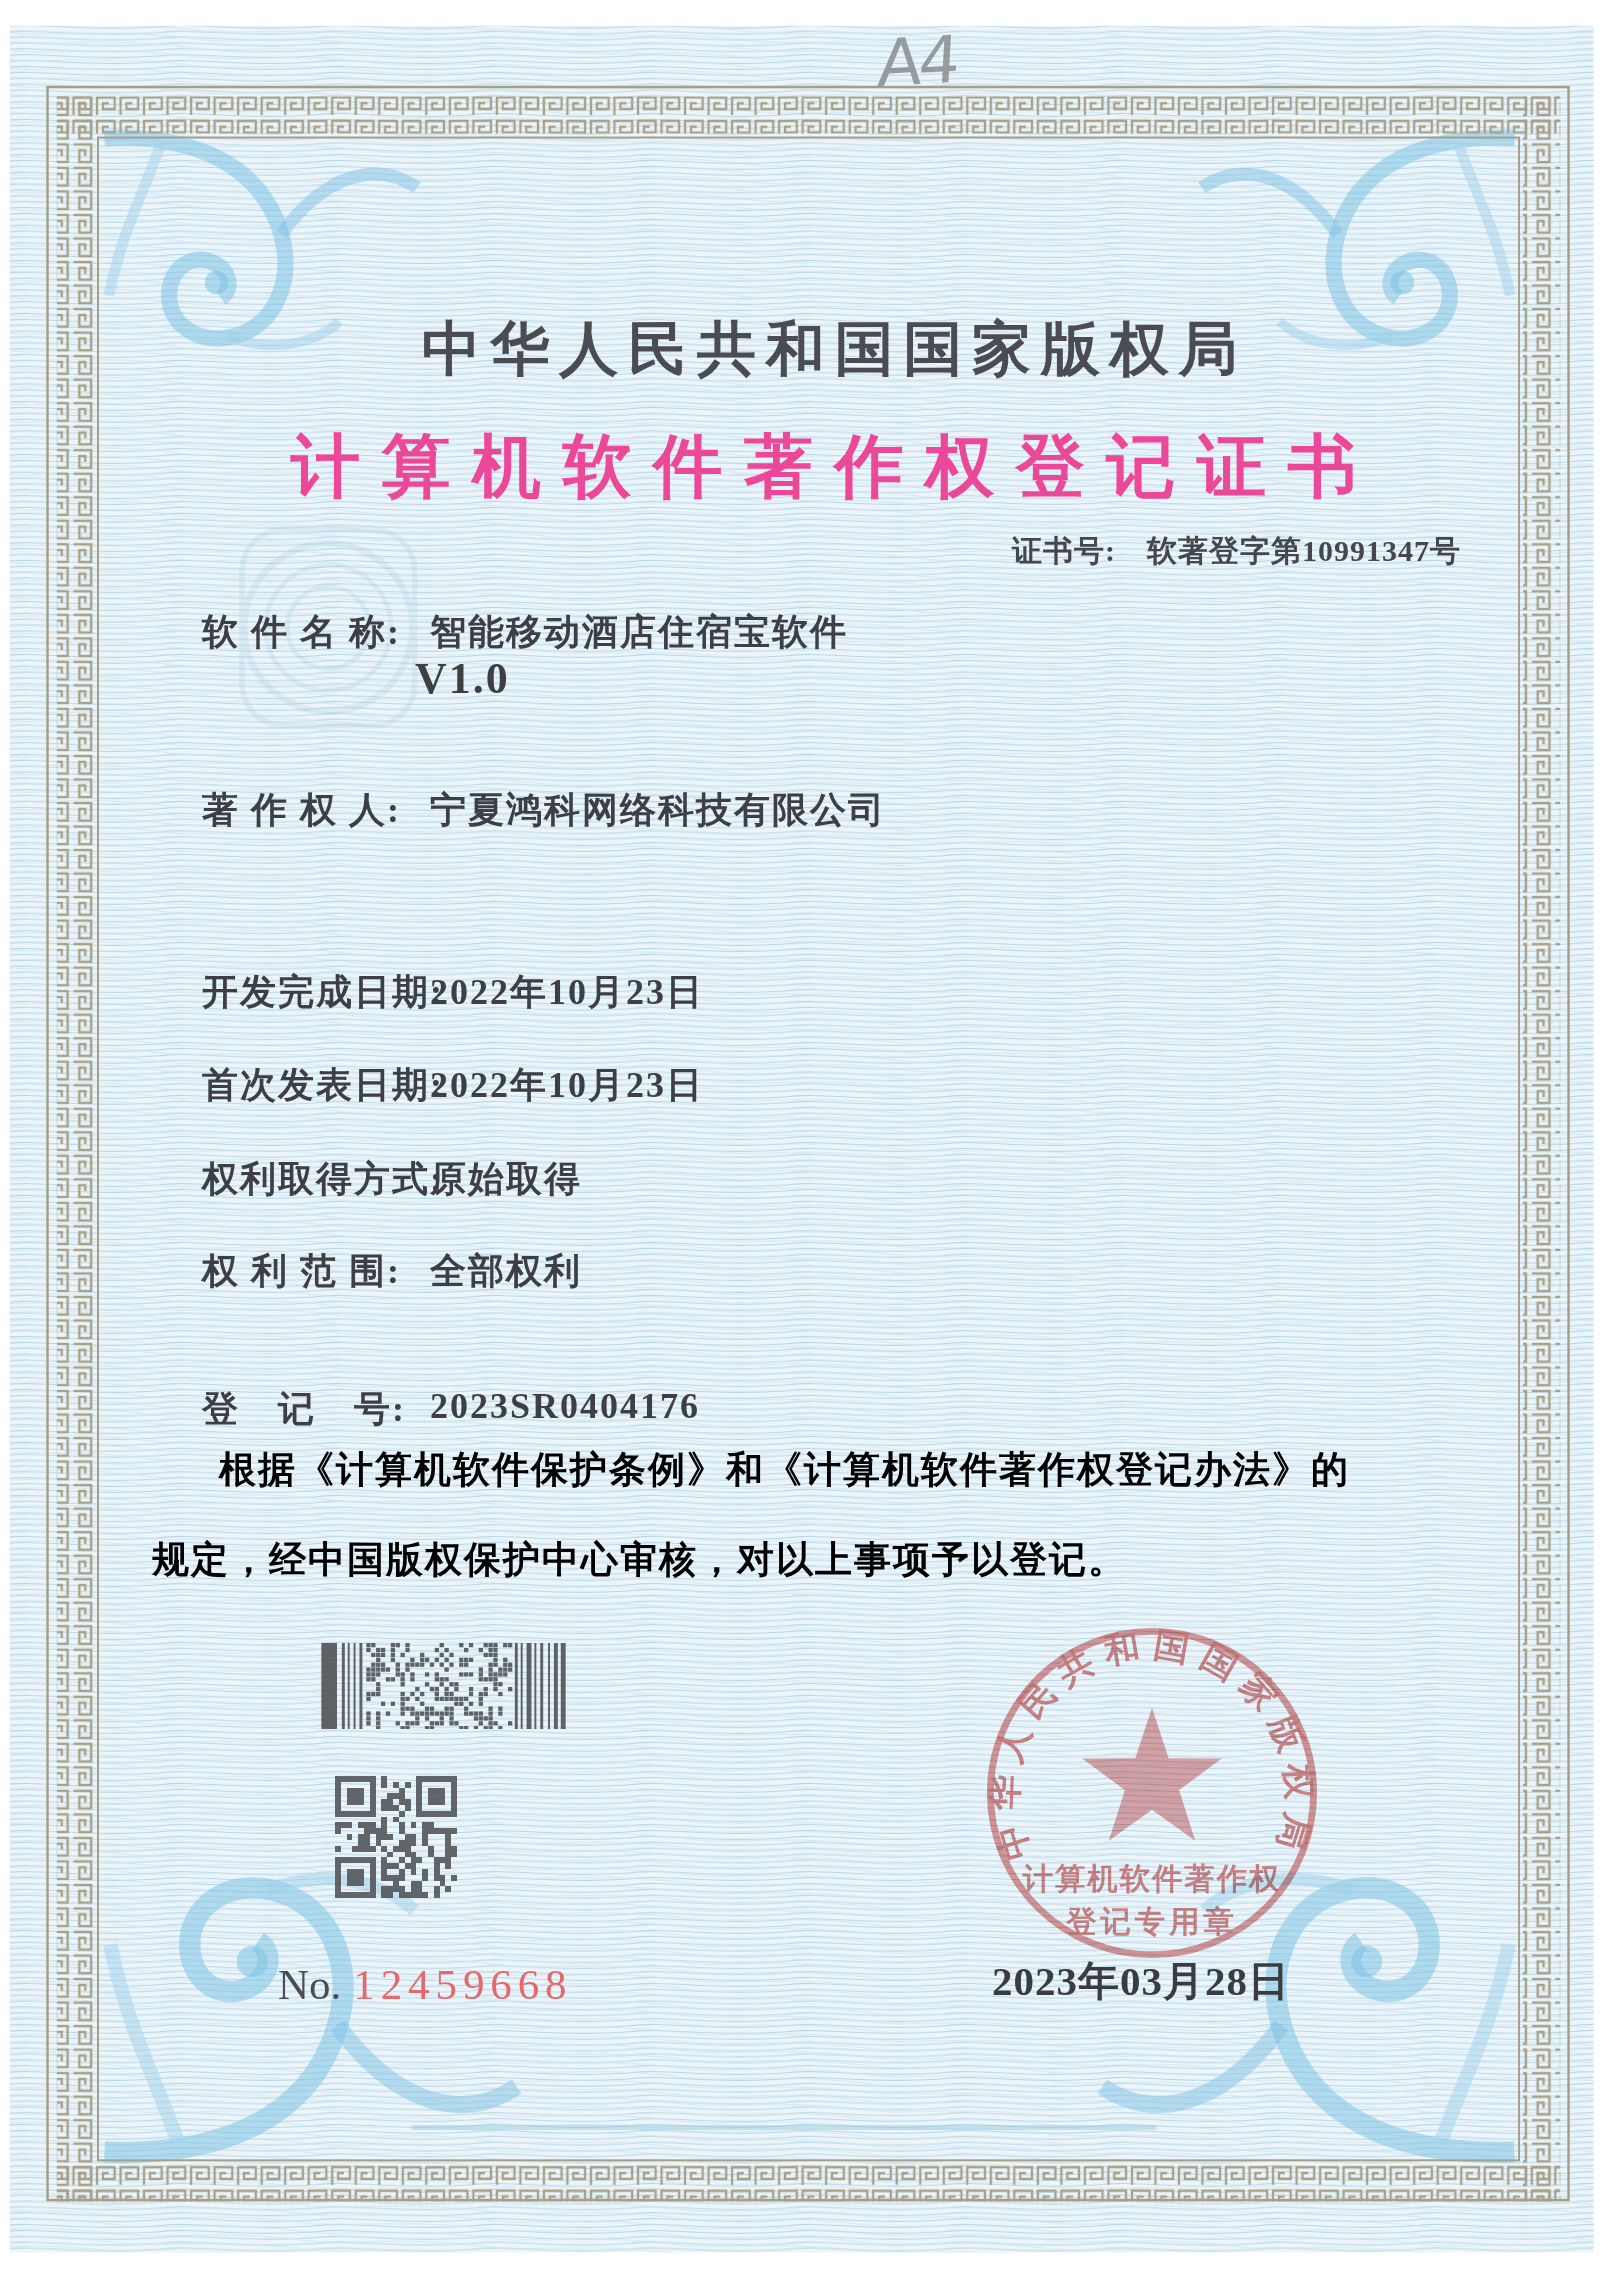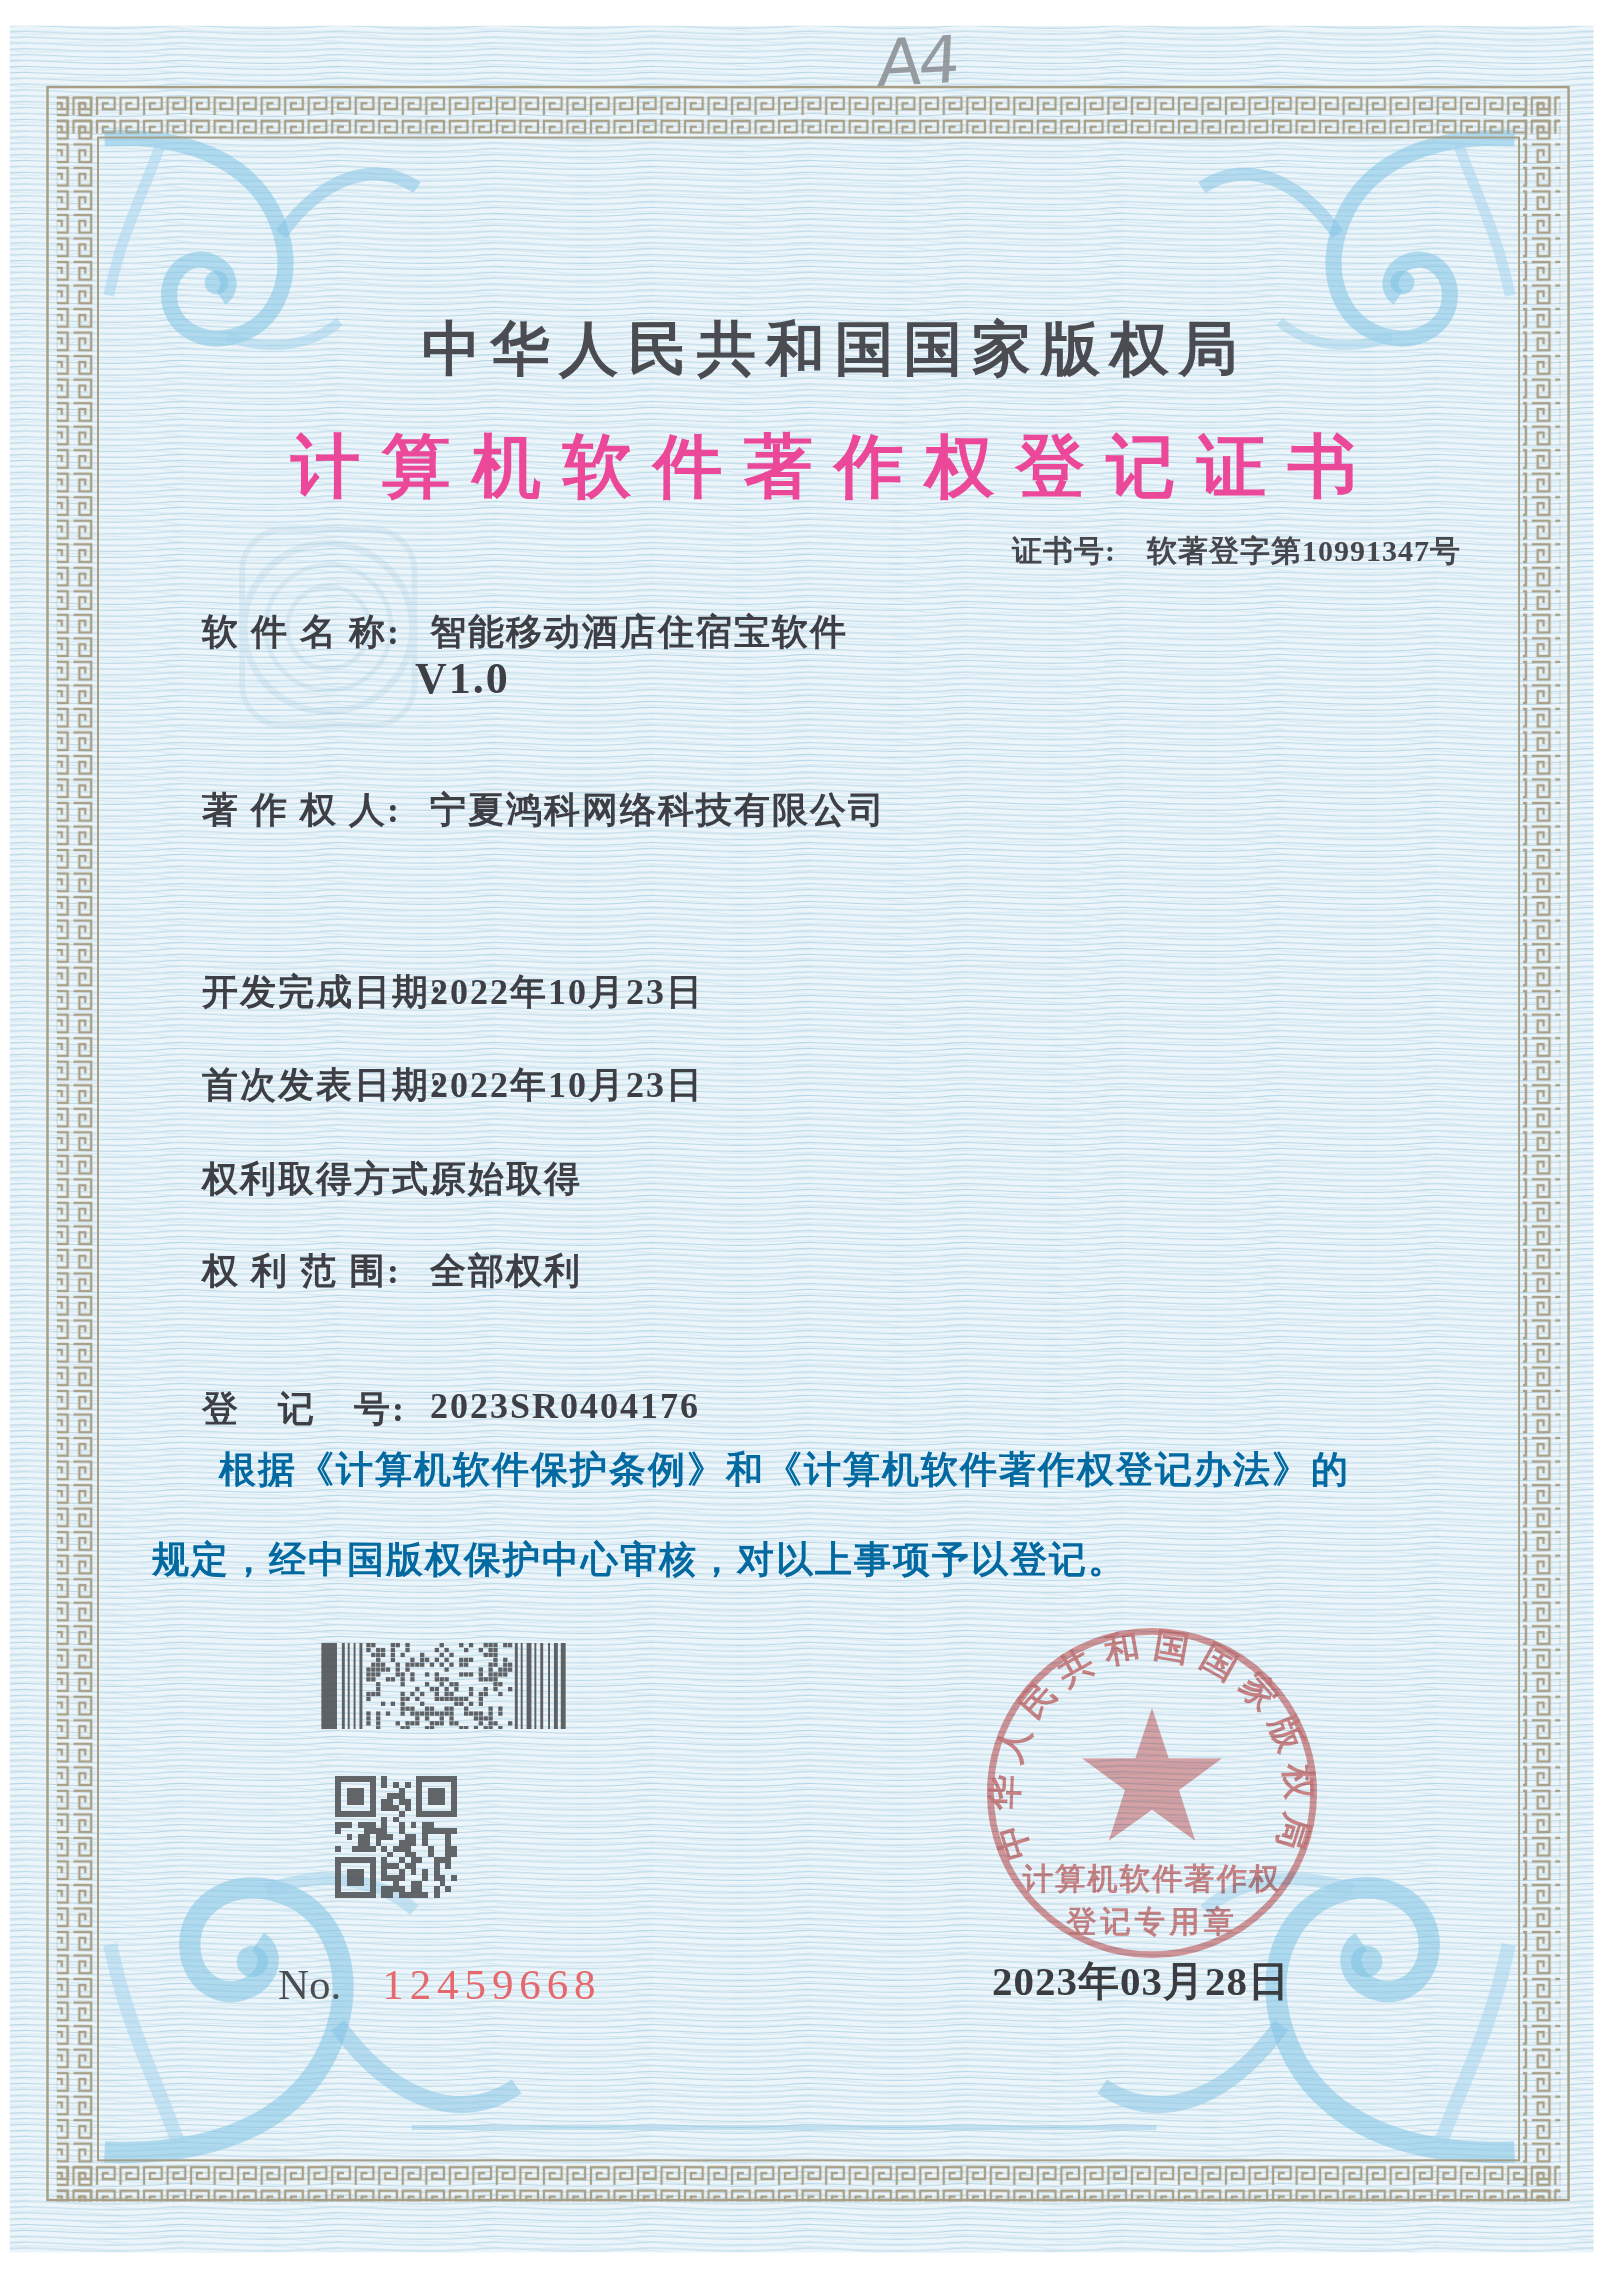--- a/index.html
+++ b/index.html
@@ -9,25 +9,25 @@
   .txt{position:absolute;color:#3f4145;}
   .authority{left:78px;right:29px;top:310px;text-align:center;font-size:59px;font-weight:700;
              letter-spacing:9.8px;color:#4b4c51;}
   .cert-title{left:78px;right:29px;top:421px;text-align:center;font-size:69px;font-weight:700;
               letter-spacing:21.6px;color:#ec4899;}
   .certno{left:1012px;top:531px;font-size:30px;font-weight:700;color:#45474c;letter-spacing:1px;}
   .certno .v{margin-left:31px;}
   .row{position:absolute;left:186px;font-size:36px;font-weight:700;color:#3d3f44;white-space:nowrap;margin-left:16px;}
   .row .lab{display:inline-block;min-width:208px;letter-spacing:2px;}
   .row .val{position:absolute;left:228px;letter-spacing:2px;white-space:nowrap;}
-  .stmt{position:absolute;left:152px;width:1338px;font-size:37px;font-weight:700;color:#0369a1;
+  .stmt{position:absolute;left:152px;width:1338px;font-size:37px;font-weight:700;color:#000000;
         letter-spacing:2px;white-space:nowrap;}
   .stmt.l1{text-indent:67px;}
   .noline{position:absolute;left:278px;top:1960px;font-size:43px;color:#4a4d52;font-weight:400;}
-  .noline .no-val{color:#e4686c;margin-left:41px;letter-spacing:5.9px;font-weight:400;}
+  .noline .no-val{color:#e4686c;margin-left:12px;letter-spacing:5.9px;font-weight:400;}
   .issue-date{position:absolute;left:992px;top:1954px;font-size:41px;font-weight:700;
               color:#3a3c40;letter-spacing:1px;z-index:6;}
   .a4note{position:absolute;left:878px;top:23.5px;font-size:65px;color:#84878b;
           font-family:"DejaVu Sans",sans-serif;font-weight:400;transform:rotate(-3deg) skewX(-6deg);
           letter-spacing:-3.9px;opacity:.8;}
   .barcode{position:absolute;left:321px;top:1643px;z-index:4;}
   .qrcode{position:absolute;left:335px;top:1776px;z-index:4;}
   .seal{position:absolute;left:961px;top:1605px;z-index:5;mix-blend-mode:multiply;opacity:.93;}
   .version-line{position:absolute;left:415px;top:653px;font-size:44px;font-weight:700;
                 color:#3d3f44;letter-spacing:2px;}

